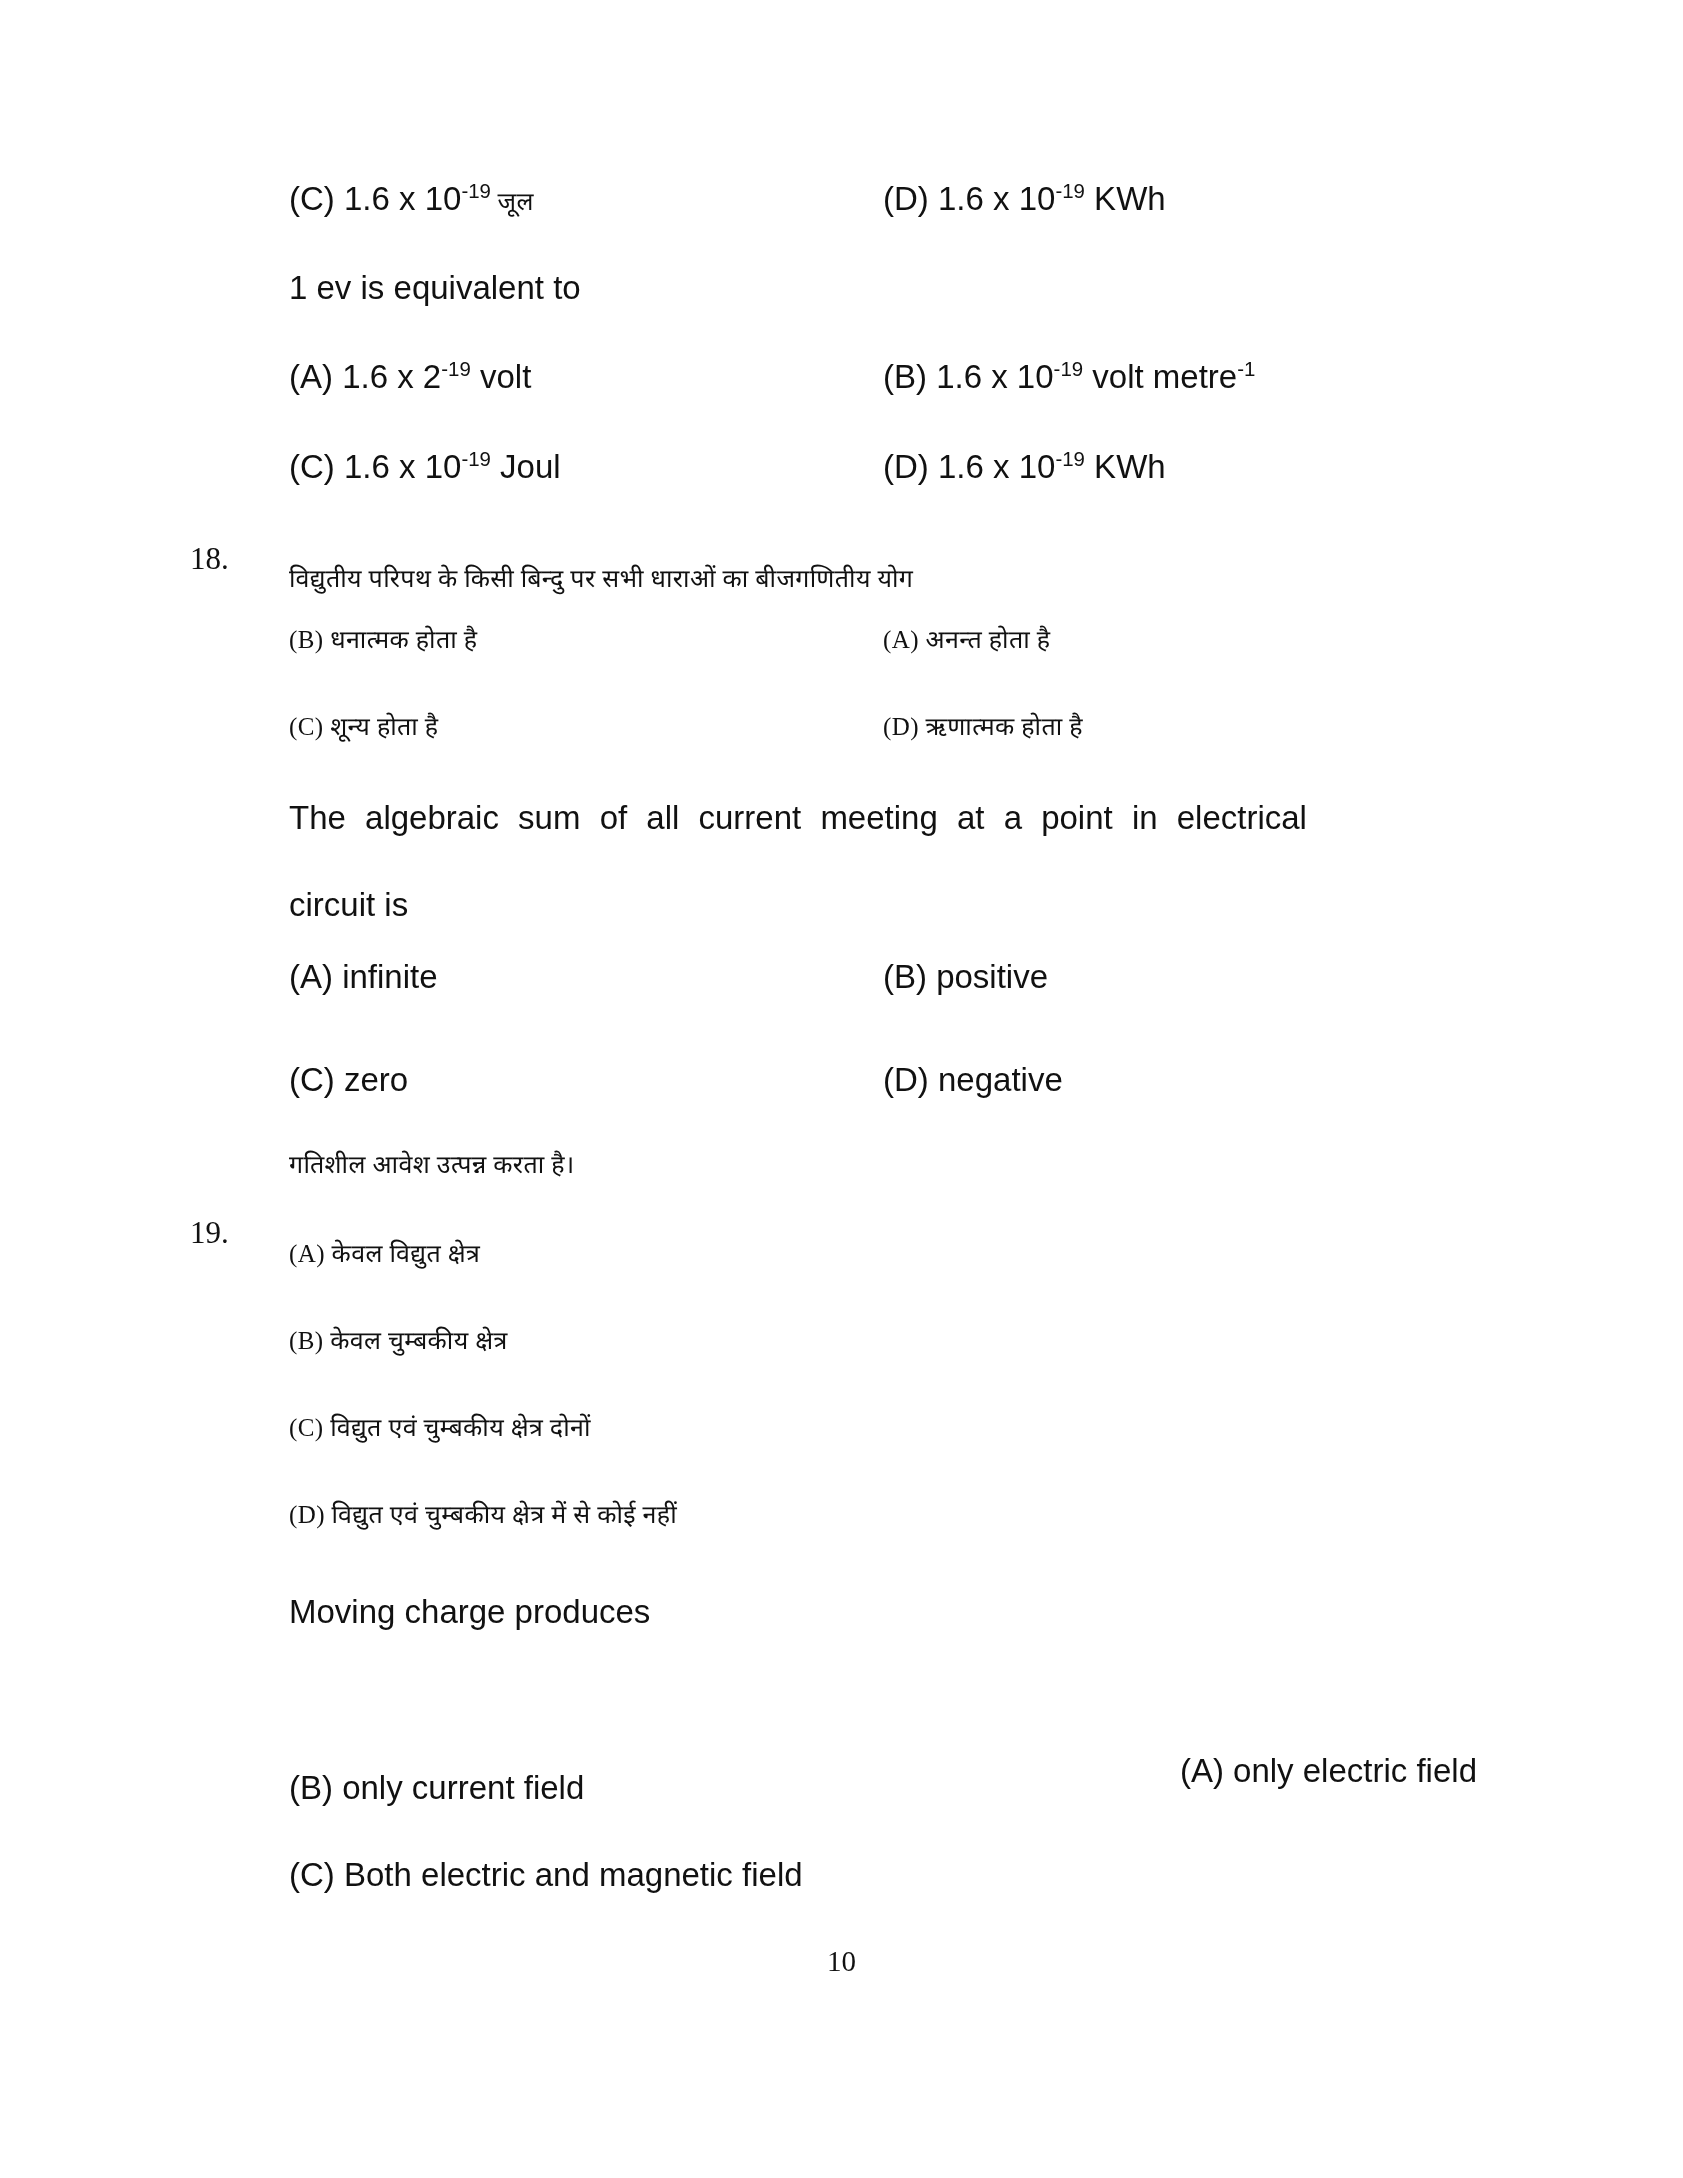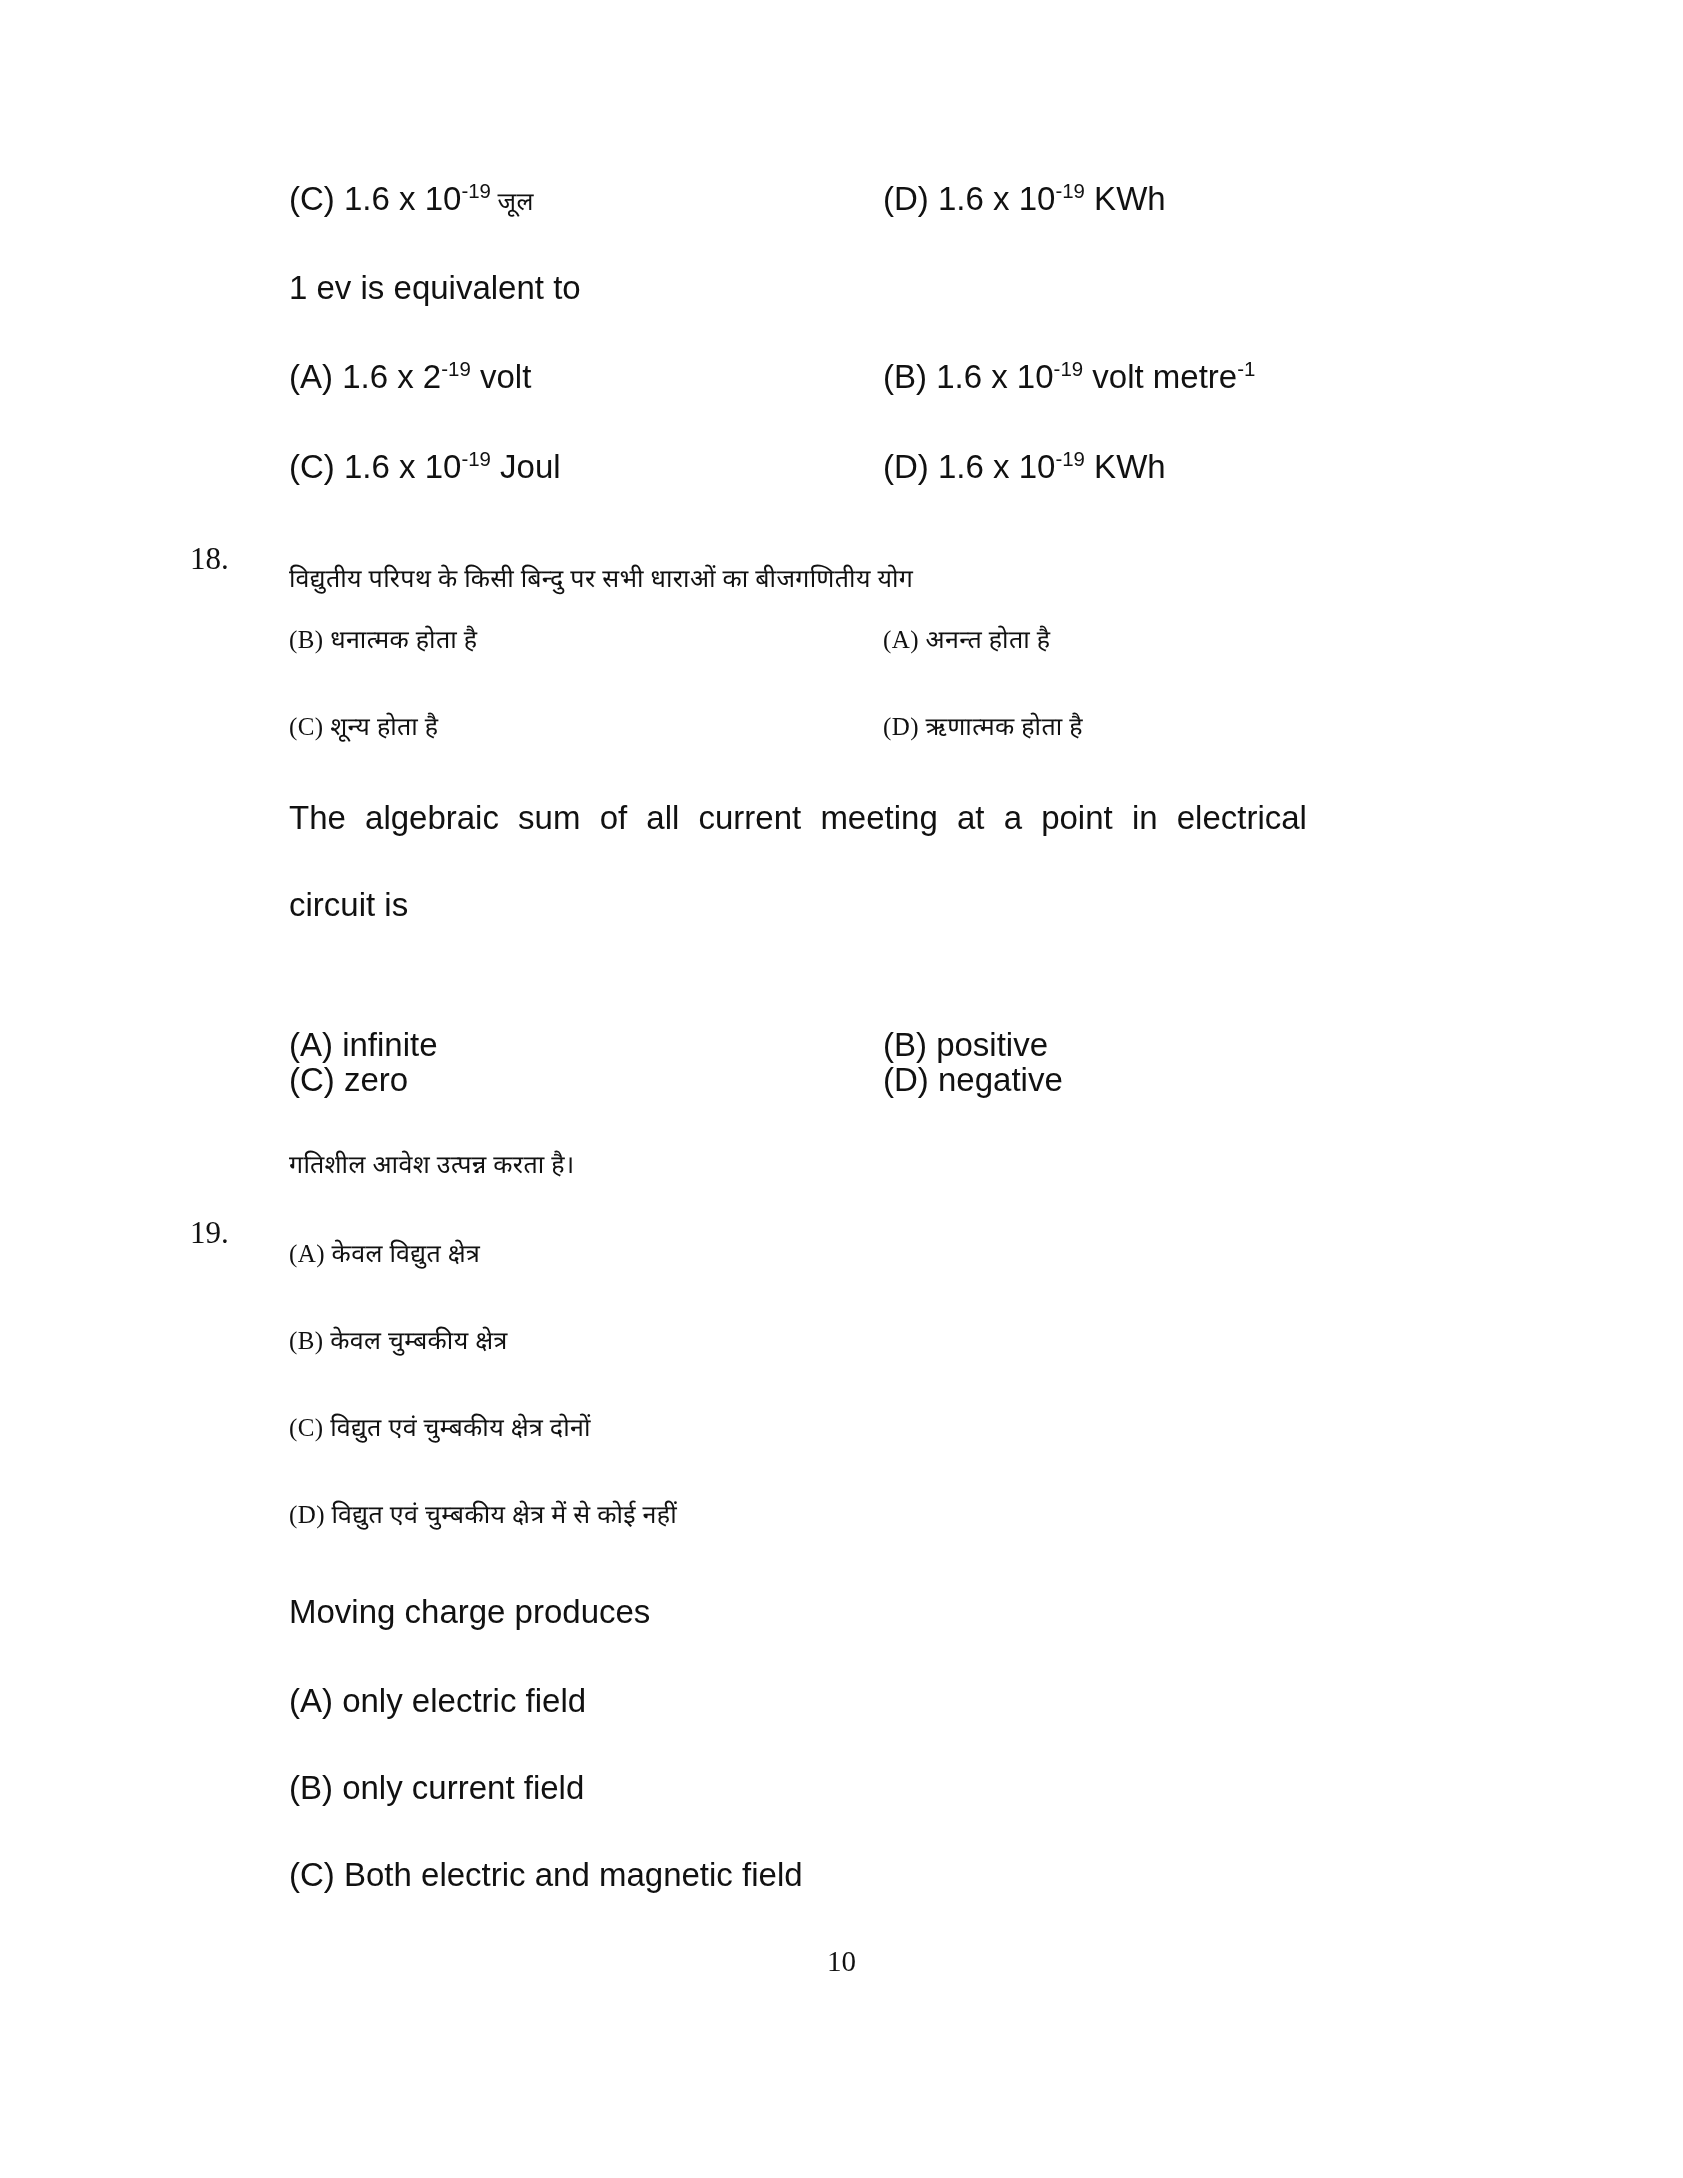--- a/index.html
+++ b/index.html
@@ -133,21 +133,21 @@
     </div>
 
     <div class="opt-line" style="top:711px;">
       <span class="opt-col hindi">(C) शून्य होता है</span>
       <span class="opt-col hindi">(D) ऋणात्मक होता है</span>
     </div>
 
     <div class="stem eng justify" style="top:797px; width:1193px; word-spacing:10px;">The algebraic sum  of  all current meeting at a point in electrical</div>
     <div class="stem eng" style="top:884px;">circuit is</div>
 
-    <div class="opt-line" style="top:1024px;align-items:flex-end;">
+    <div class="opt-line" style="top:956px;align-items:flex-end;">
       <span class="opt-col eng">(A) infinite</span>
       <span class="opt-col eng">(B) positive</span>
     </div>
 
     <div class="opt-line" style="top:1059px;">
       <span class="opt-col eng">(C) zero</span>
       <span class="opt-col eng">(D) negative</span>
     </div>
 
     <div class="qnum" style="top:1214px;">19.</div>
@@ -161,21 +161,21 @@
     </div>
     <div class="opt-line" style="top:1412px;">
       <span class="opt-col wide hindi">(C) विद्युत एवं चुम्बकीय क्षेत्र दोनों</span>
     </div>
     <div class="opt-line" style="top:1499px;">
       <span class="opt-col wide hindi">(D) विद्युत एवं चुम्बकीय क्षेत्र में से कोई नहीं</span>
     </div>
 
     <div class="stem eng" style="top:1591px;">Moving charge produces</div>
 
-    <div class="opt-line" style="top:1680px;">
+    <div class="opt-line" style="top:1750px;text-align:right;">
       <span class="opt-col wide eng">(A) only electric field</span>
     </div>
     <div class="opt-line" style="top:1767px;">
       <span class="opt-col wide eng">(B) only current field</span>
     </div>
     <div class="opt-line" style="top:1854px;">
       <span class="opt-col wide eng">(C) Both electric and magnetic field</span>
     </div>
 
     <div class="pageno" style="top:1945px;">10</div>

